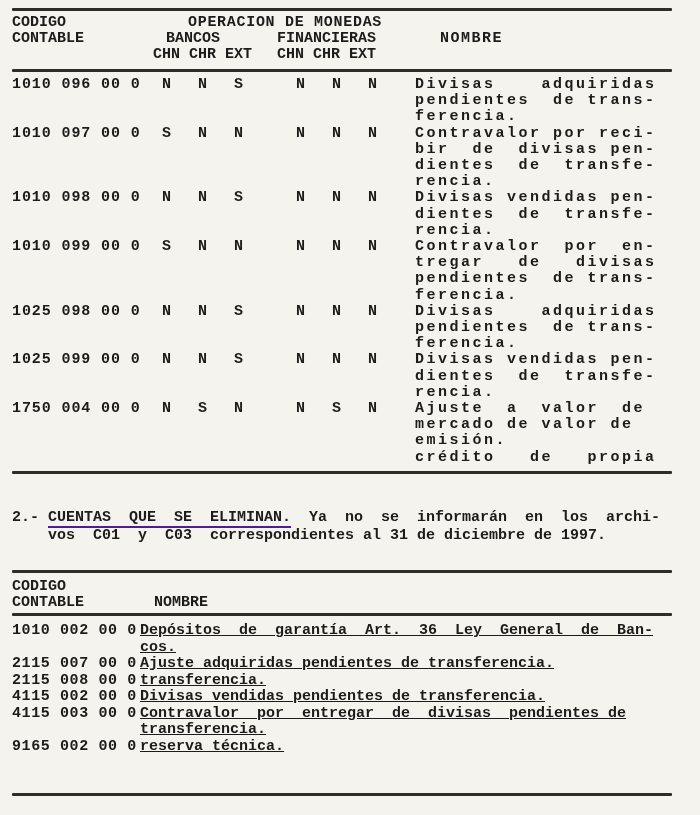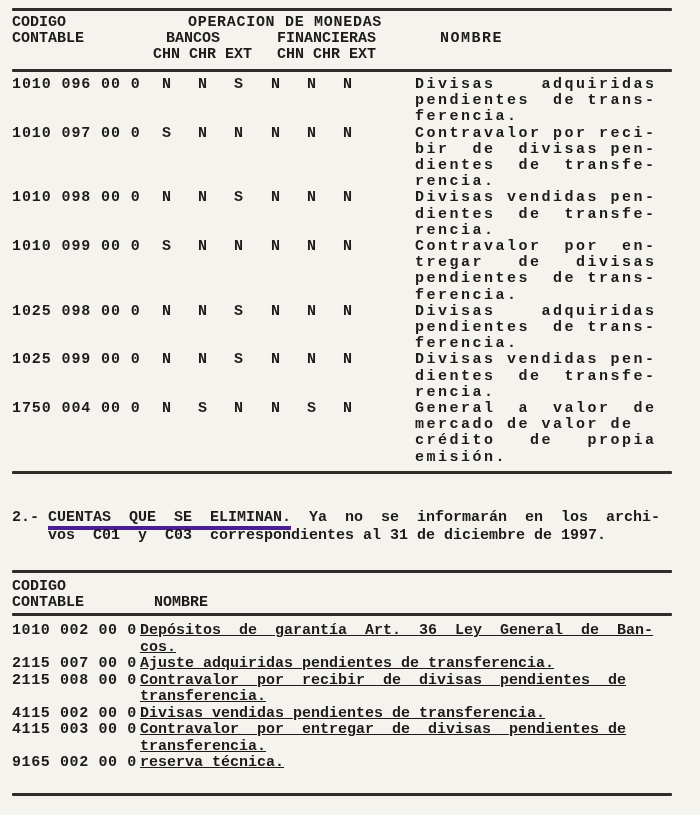--- a/index.html
+++ b/index.html
@@ -14,28 +14,28 @@
     overflow:hidden;
   }
   .rule{position:absolute;left:12px;width:660px;height:3px;background:#2e2d2a;border-radius:1px;}
 
   
   #t1-header span{position:absolute;white-space:pre;line-height:16px;}
   #t1-body{position:absolute;left:0;top:77px;width:700px;}
   .t1-row{position:relative;width:700px;}
   .t1-code{position:absolute;left:12px;top:0;white-space:pre;letter-spacing:0.9px;line-height:16.2px;}
   .t1-g1{position:absolute;left:162px;top:0;white-space:pre;line-height:16.2px;}
-  .t1-g2{position:absolute;left:271px;top:0;white-space:pre;line-height:16.2px;}
+  .t1-g2{position:absolute;left:296px;top:0;white-space:pre;line-height:16.2px;}
   .t1-name{margin-left:415px;letter-spacing:2.5px;line-height:16.2px;}
   .t1-name div{white-space:pre;}
 
   
   #section2{position:absolute;left:12px;top:509px;line-height:17.5px;}
   #section2 .line{white-space:pre;}
-  #section2 .ul{border-bottom:4px solid #4c1d95;padding-bottom:0px;}
+  #section2 .ul{border-bottom:2px solid #4c1d95;padding-bottom:0px;}
   #s2-line2{padding-left:36px;}
 
   
   #t2-header span{position:absolute;white-space:pre;line-height:16px;}
   #t2-body{position:absolute;left:0;top:623px;width:664px;}
   .t2-row{position:relative;width:700px;}
   .t2-code{position:absolute;left:12px;top:0;white-space:pre;letter-spacing:0.6px;line-height:16.5px;}
   .t2-name{margin-left:140px;line-height:16.5px;text-decoration:underline;}
   .t2-name div{white-space:pre;}
 </style>
@@ -118,24 +118,24 @@
         <div>Divisas vendidas pen-</div>
         <div>dientes  de  transfe-</div>
         <div>rencia.</div>
       </div>
     </div>
     <div class="t1-row">
       <span class="t1-code">1750 004 00 0</span>
       <span class="t1-g1">N   S   N</span>
       <span class="t1-g2">N   S   N</span>
       <div class="t1-name">
-        <div>General  a  valor  de</div>
+        <div>Ajuste  a  valor  de</div>
         <div>mercado de valor de</div>
+        <div>emisión.</div>
         <div>crédito   de   propia</div>
-        <div>emisión.</div>
       </div>
     </div>
   </div>
 
 <div class="rule" style="top:471px"></div>
 
 <div id="section2">
   <div class="line"><span>2.- </span><span class="ul">CUENTAS  QUE  SE  ELIMINAN.</span><span>  Ya  no  se  informarán  en  los  archi-</span></div>
   <div class="line" id="s2-line2">vos  C01  y  C03  correspondientes al 31 de diciembre de 1997.</div>
 </div>
@@ -160,21 +160,20 @@
     </div>
     <div class="t2-row">
       <span class="t2-code">2115 007 00 0</span>
       <div class="t2-name">
         <div>Ajuste adquiridas pendientes de transferencia.</div>
       </div>
     </div>
     <div class="t2-row">
       <span class="t2-code">2115 008 00 0</span>
       <div class="t2-name">
-        <div>Contravalor  por  recibir  de  divisas  pendientes  de</div>
         <div>transferencia.</div>
       </div>
     </div>
     <div class="t2-row">
       <span class="t2-code">4115 002 00 0</span>
       <div class="t2-name">
         <div>Divisas vendidas pendientes de transferencia.</div>
       </div>
     </div>
     <div class="t2-row">

